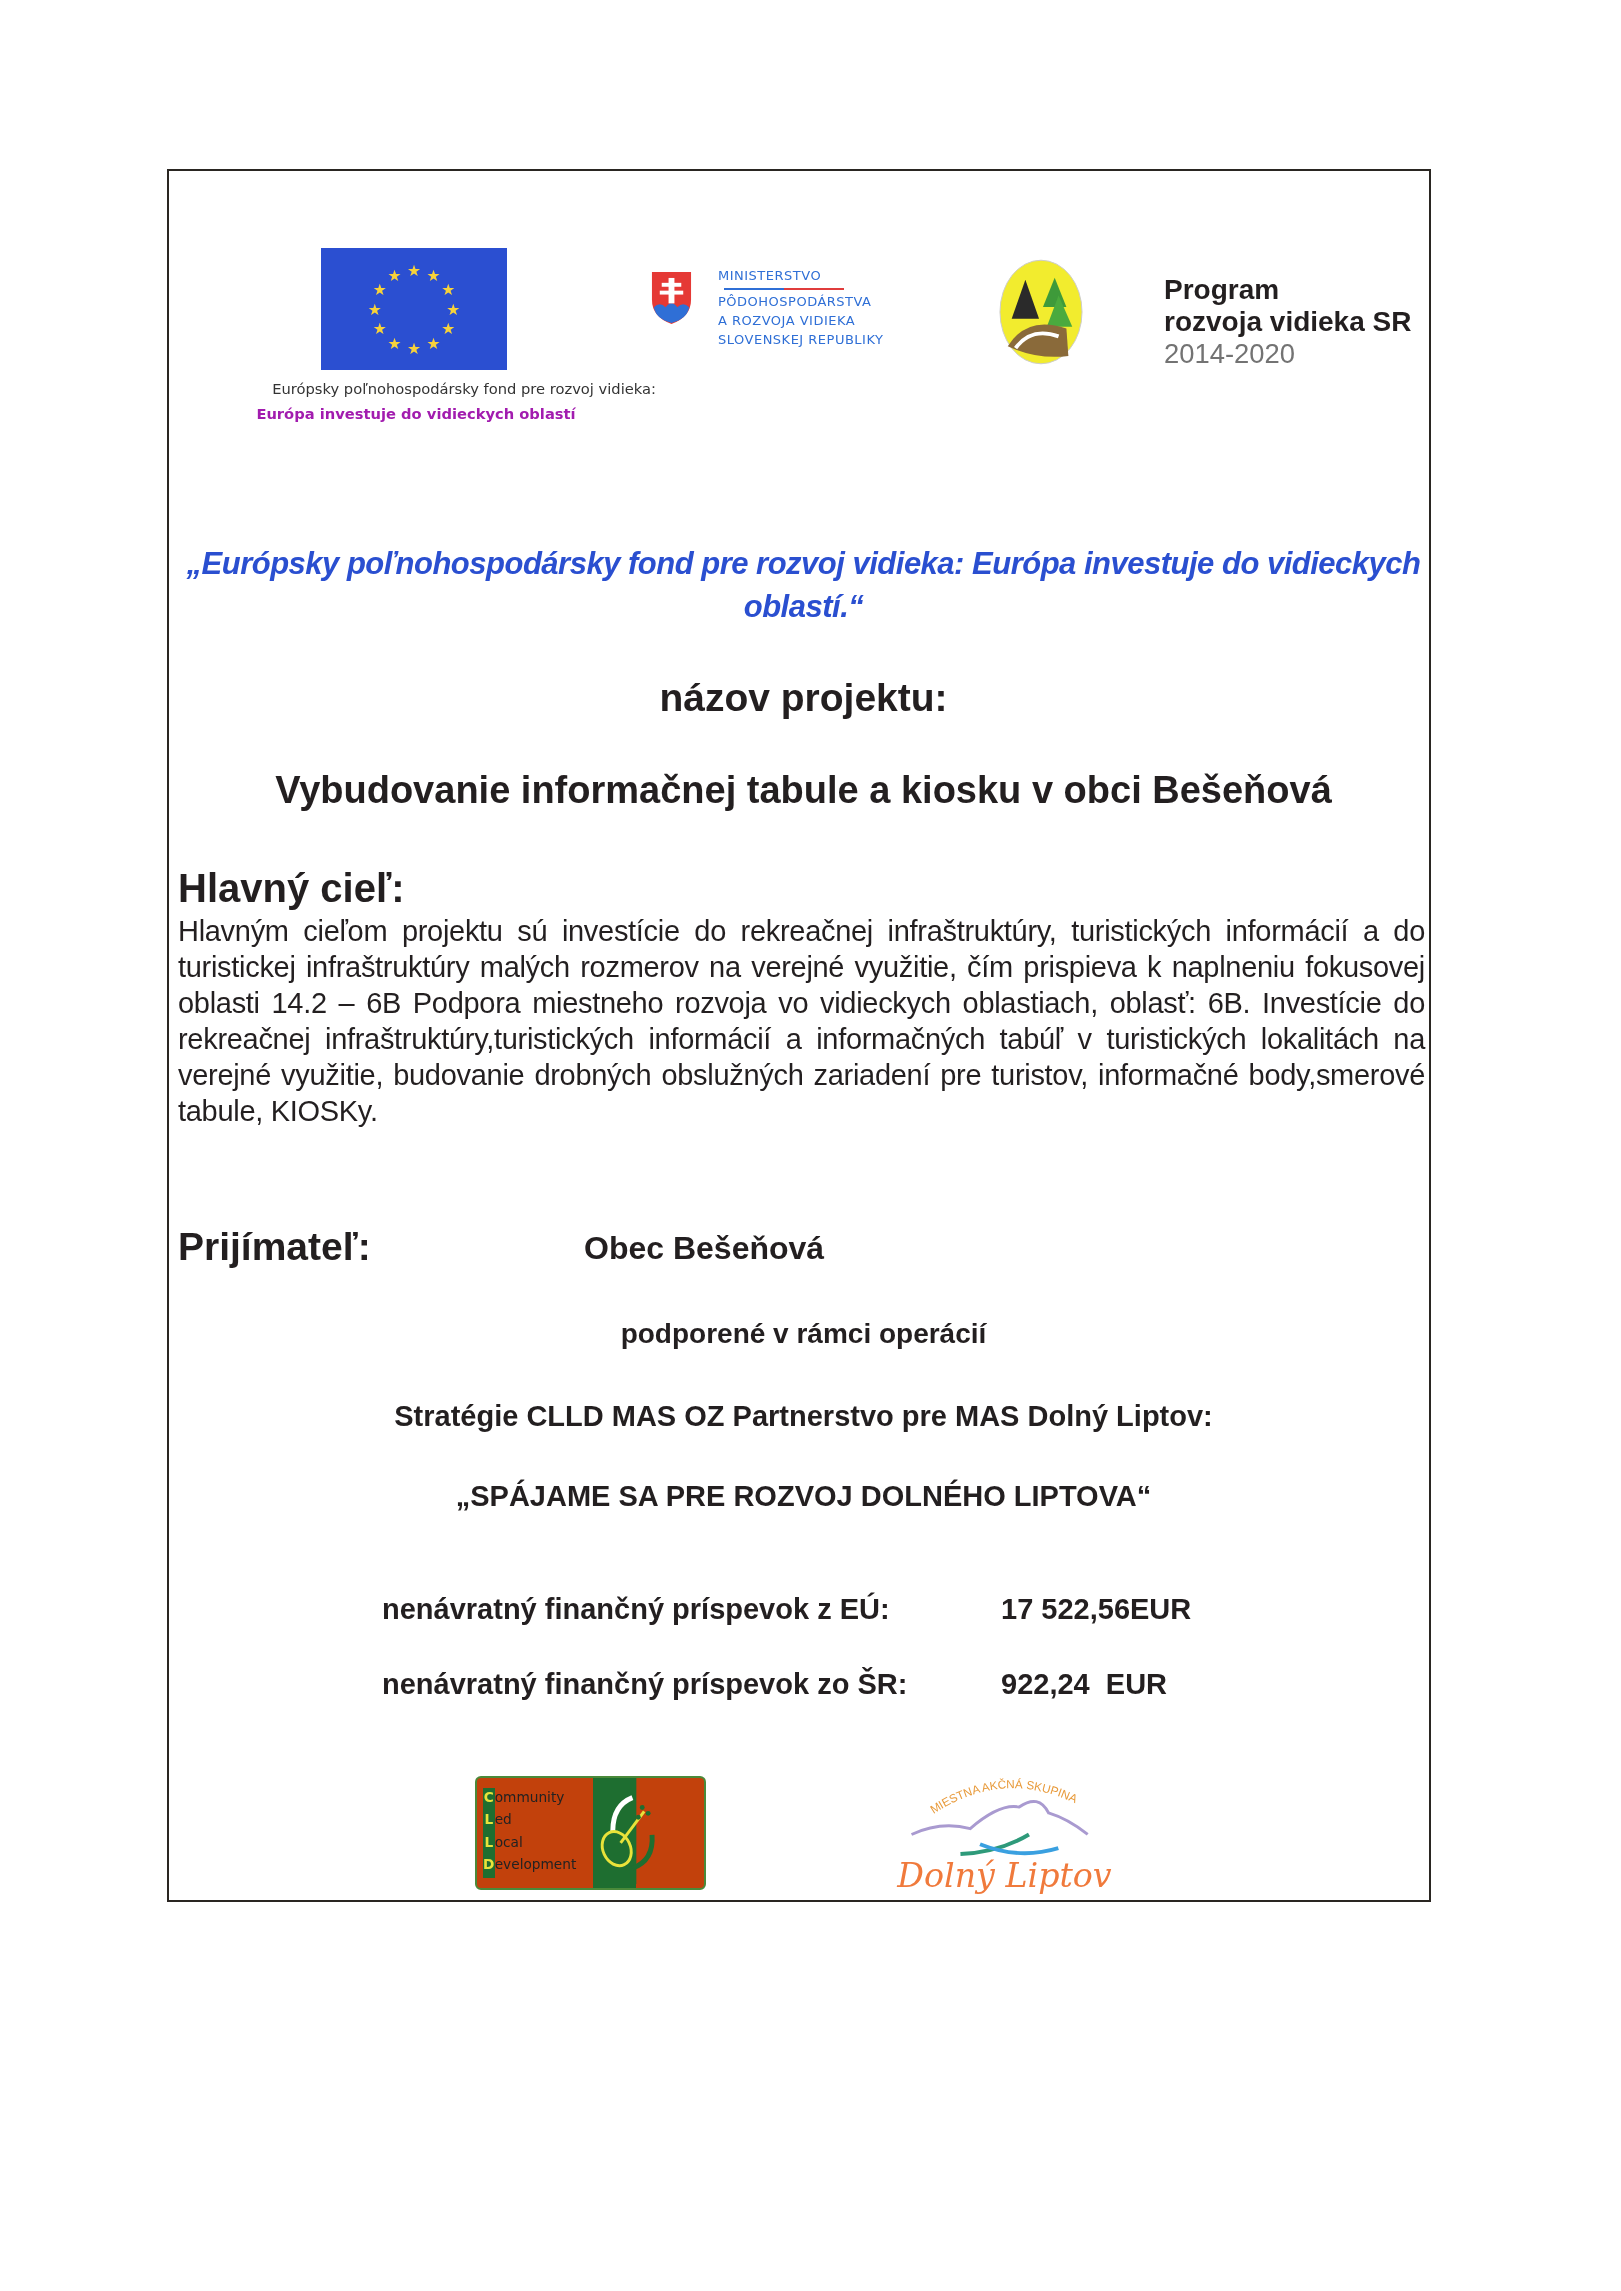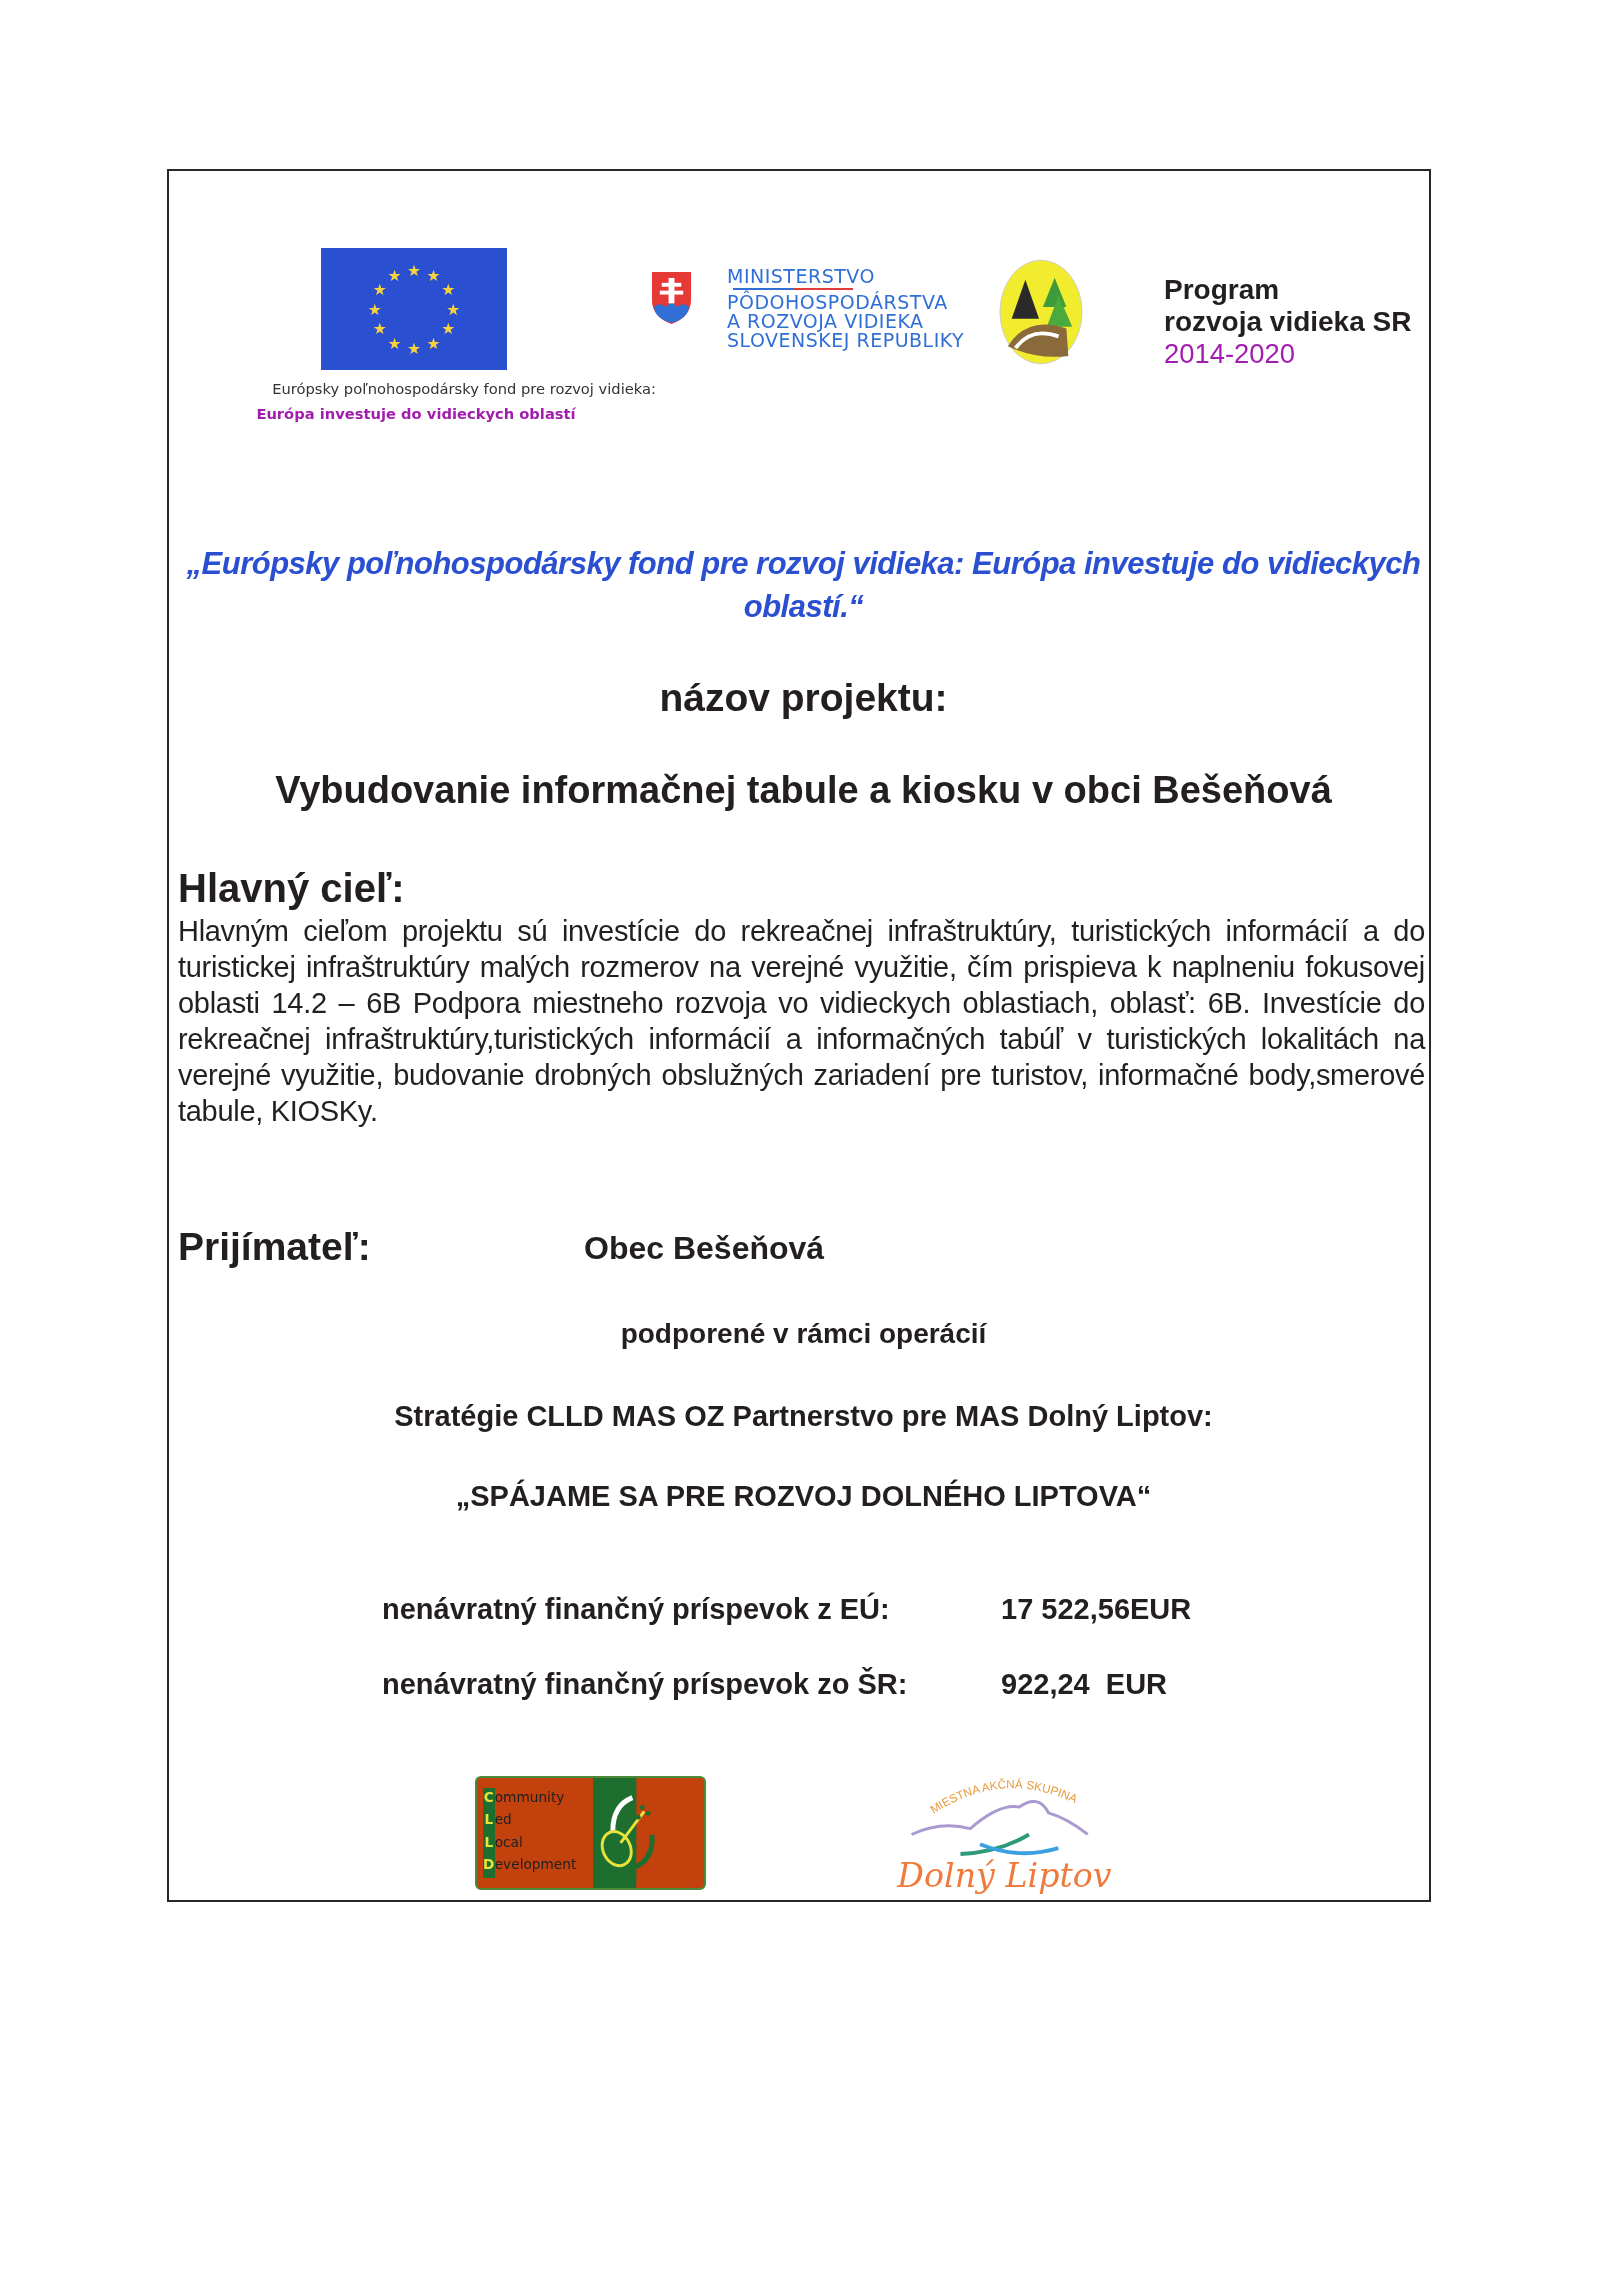--- a/index.html
+++ b/index.html
@@ -3,25 +3,25 @@
 <meta charset="utf-8">
 <style>
   html, body { margin:0; padding:0; background:#fff; }
   body { width:1621px; height:2292px; position:relative; font-family:"Liberation Sans", sans-serif; color:#231f20; overflow:hidden; }
   .frame { position:absolute; left:167px; top:169px; width:1264px; height:1733px; border:2.9px solid #2a2622; box-sizing:border-box; }
   .abs { position:absolute; }
   .eu-flag { left:321px; top:248px; width:186px; height:122px; background:#2b4fd1; }
   .eu-cap1 { left:176px; top:380px; width:480px; text-align:right; font-family:"DejaVu Sans", sans-serif; font-size:14.7px; color:#333; }
   .eu-cap2 { left:176px; top:405px; width:480px; text-align:center; font-family:"DejaVu Sans", sans-serif; font-size:14.7px; font-weight:bold; color:#a21caf; }
   .sk-shield { left:650px; top:270px; width:43px; height:55px; }
-  .min-text { left:718px; top:267px; font-family:"DejaVu Sans", sans-serif; font-size:19px; line-height:18.6px; color:#2f6fd6; letter-spacing:0.5px;margin-left:9px; }
+  .min-text { left:718px; top:267px; font-family:"DejaVu Sans", sans-serif; font-size:13px; line-height:18.6px; color:#2f6fd6; letter-spacing:0.5px; }
   .min-line { display:block; width:120px; height:2px; margin:2px 0 3.9px 5.9px; background:linear-gradient(90deg,#2f6fd6 50%,#e03c3c 50%); }
   .prv-logo { left:998px; top:258px; width:86px; height:108px; }
   .prv-text { left:1164px; top:274px; font-size:28px; line-height:32px; font-weight:bold; color:#231f20; }
-  .prv-years { color:#a21caf; font-weight:normal; font-size:27.4px; }
+  .prv-years { color:#737373; font-weight:normal; font-size:27.4px; }
   .quote { left:186px; top:542px; width:1235px; text-align:center; font-size:31px; line-height:43px; font-weight:bold; font-style:italic; color:#2a4fd0; letter-spacing:-0.5px; }
   .nazov { left:176px; top:676px; width:1255px; text-align:center; font-size:39px; font-weight:bold; }
   .proj { left:176px; top:769px; width:1255px; text-align:center; font-size:38px; font-weight:bold; }
   .goal-h { left:178px; top:866px; font-size:40px; font-weight:bold; }
   .goal-p { left:178px; top:913px; width:1247px; font-size:29px; line-height:36px; text-align:justify; letter-spacing:-0.3px; }
   .recv-l { left:178px; top:1225px; font-size:39px; font-weight:bold; }
   .recv-v { left:584px; top:1230px; font-size:32px; font-weight:bold; }
   .center-line { left:176px; width:1255px; text-align:center; font-size:29px; font-weight:bold; }
   .money { left:382px; font-size:29px; font-weight:bold; }
   .money .val { position:absolute; left:619px; white-space:nowrap; }

